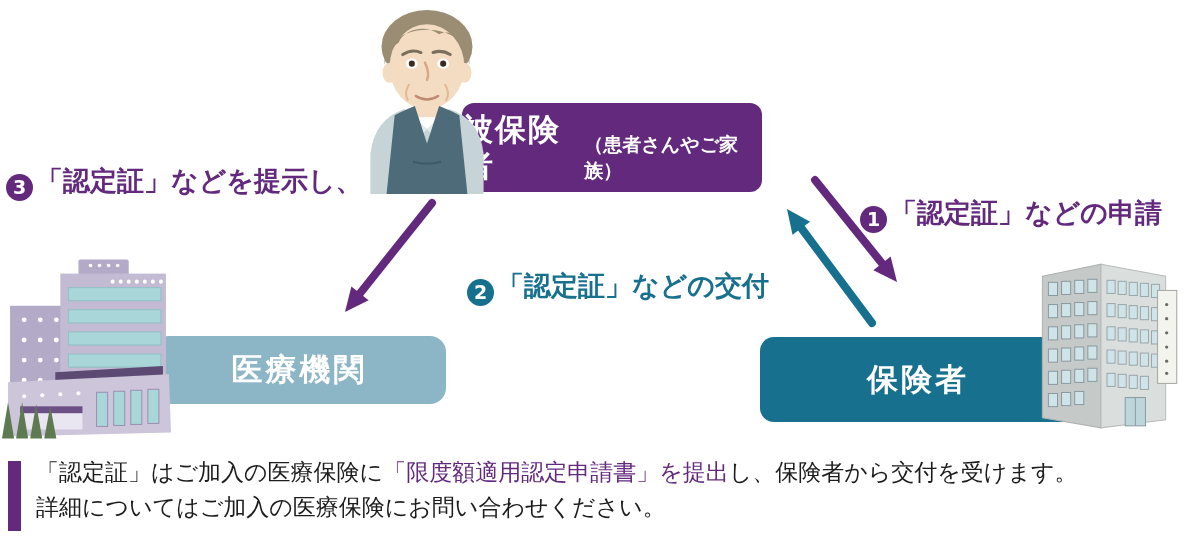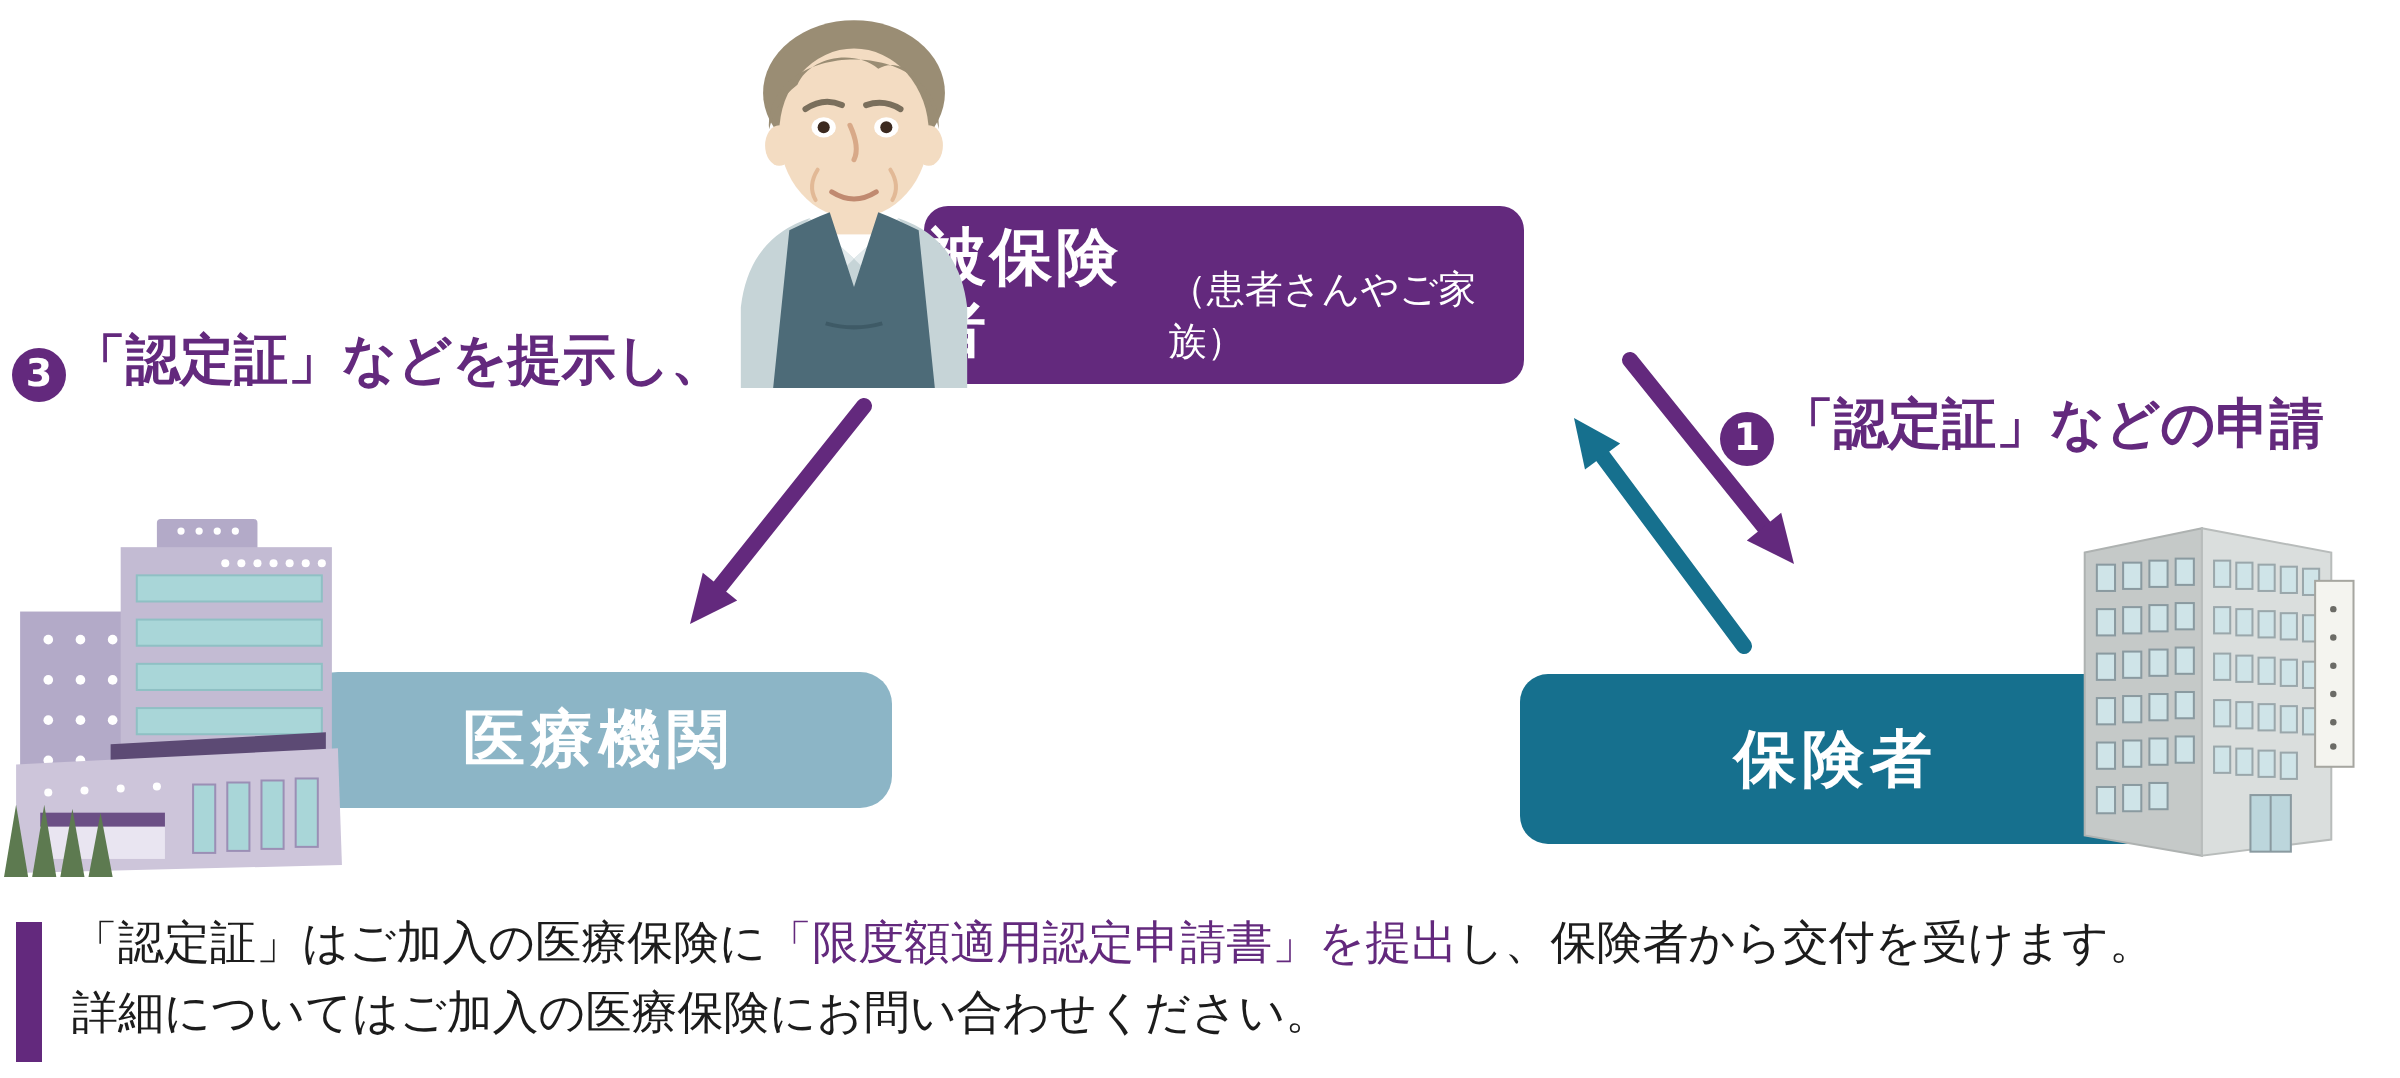--- a/index.html
+++ b/index.html
@@ -9,21 +9,21 @@
     --ink:#1c1c1c;
   }
   html,body{margin:0;padding:0;background:#fff;}
   body{font-family:"DejaVu Sans","Liberation Sans",sans-serif;}
   .canvas{position:relative;width:1200px;height:539px;background:#fff;overflow:hidden;}
 
   
   .node-box{position:absolute;display:flex;flex-direction:row;align-items:center;justify-content:center;color:#fff;z-index:2;}
   .insured-box{left:462px;top:103px;width:300px;height:89px;border-radius:12px;background:var(--purple);}
   .insured-title{font-size:31px;font-weight:bold;letter-spacing:2px;line-height:1.15;}
-  .insured-sub{font-size:19px;font-weight:400;margin-top:20px;letter-spacing:0;}
+  .insured-sub{font-size:19px;font-weight:700;margin-top:20px;letter-spacing:0;}
   .medical-box{left:153px;top:336px;width:293px;height:68px;border-radius:16px;background:var(--lightblue);}
   .insurer-box{left:760px;top:337px;width:316px;height:85px;border-radius:14px;background:var(--teal);}
   .box-label{font-size:31px;font-weight:bold;letter-spacing:3px;}
 
   
   .step{position:absolute;font-weight:bold;font-size:27px;line-height:37px;z-index:3;white-space:nowrap;}
   .step-purple{color:var(--purple);}
   .step-teal{color:var(--teal);}
   .step3{left:6px;top:162px;}
   .step3 .line2{margin-left:36px;}
@@ -106,20 +106,23 @@
   <div class="step step-purple step3">
     <div class="line1">
       <span class="num-badge num-purple">3</span><span>「認定証」などを提示し、</span>
     </div>
   </div>
 
   <div class="step step-purple step1">
     <span class="num-badge num-purple">1</span><span>「認定証」などの申請</span>
   </div>
 
+  <div class="step step-teal step2">
+    <span class="num-badge num-teal">2</span><span>「認定証」などの交付</span>
+  </div>
 
   <div class="node-box medical-box">
     <div class="box-label">医療機関</div>
   </div>
 
   <svg class="illus hospital" width="176" height="187" viewBox="0 0 175 185" aria-hidden="true">
     <rect x="78" y="6" width="50" height="18" rx="2" fill="#b3aac8"></rect>
     <circle cx="90" cy="12" r="1.8" fill="#fff"></circle>
       <circle cx="99" cy="12" r="1.8" fill="#fff"></circle>
     <circle cx="108" cy="12" r="1.8" fill="#fff"></circle>

